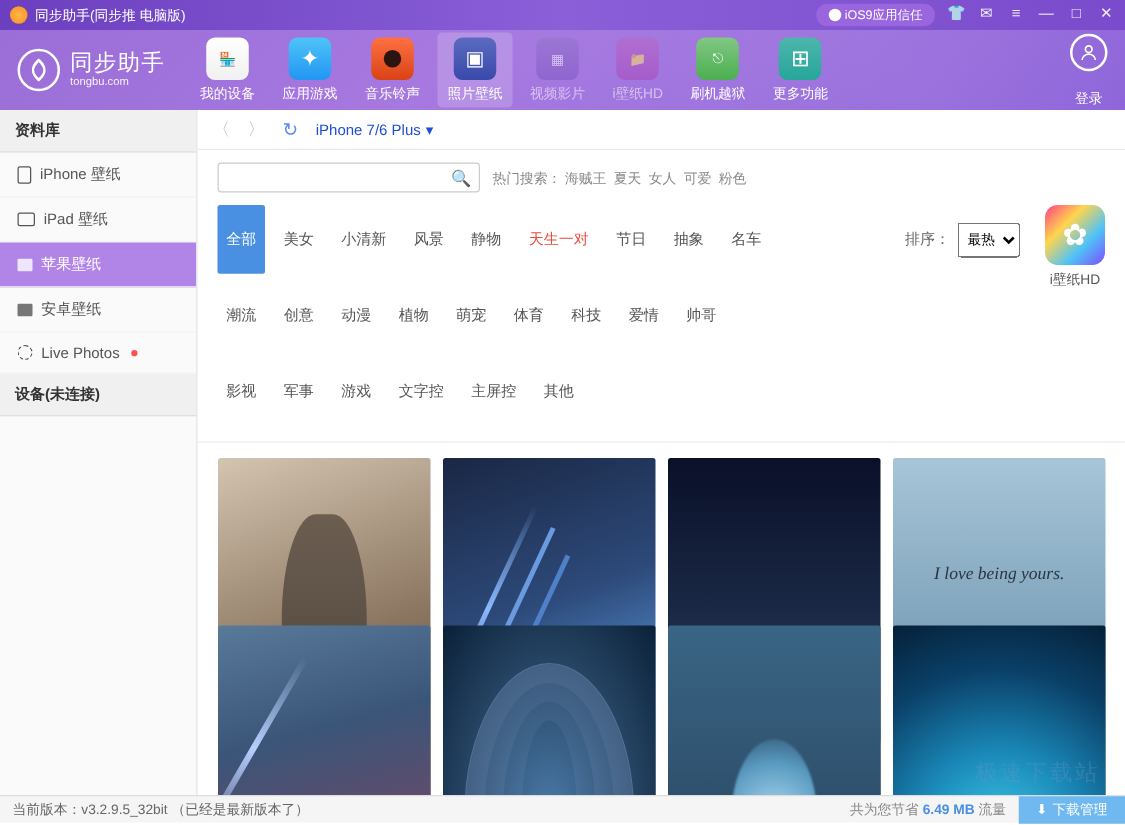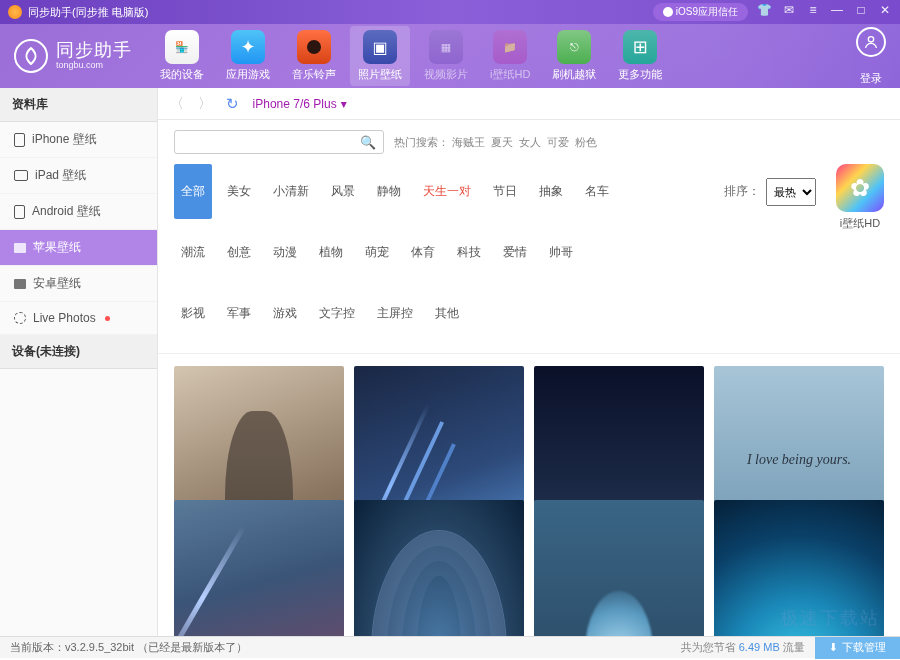--- a/index.html
+++ b/index.html
@@ -41,21 +41,21 @@
 .sb-item{padding:9px 14px;font-size:12px;color:#555;cursor:pointer;display:flex;align-items:center;gap:7px;border-bottom:1px solid #f2f2f2}
 .sb-item.active{background:#b184e8;color:#fff}
 .sb-item .dot{width:5px;height:5px;border-radius:50%;background:#ff5050;margin-left:2px}
 .sb-icn{width:11px;height:14px;border:1px solid currentColor;border-radius:2px;flex-shrink:0}
 .sb-icn.img{border:none;width:12px;height:10px;background:currentColor;opacity:.8;border-radius:1px}
 .sb-icn.gear{border:none;width:12px;height:12px;border-radius:50%;border:1px dashed currentColor}
 .content{flex:1;display:flex;flex-direction:column;overflow:hidden}
 .toolbar{height:32px;border-bottom:1px solid #e8e8e8;display:flex;align-items:center;padding:0 12px;gap:14px;font-size:12px}
 .tb-arrow{color:#bbb;cursor:pointer;font-size:14px}
 .tb-refresh{color:#5b8def;cursor:pointer;font-size:15px}
-.tb-device{color:#a21caf;cursor:pointer;display:flex;align-items:flex-end;gap:4px}
+.tb-device{color:#1d4ed8;cursor:pointer;display:flex;align-items:flex-end;gap:4px}
 .filters{padding:10px 16px 6px;border-bottom:1px solid #eee}
 .searchrow{display:flex;align-items:center;gap:10px;margin-bottom:10px}
 .searchbox{width:210px;height:24px;border:1px solid #ccc;border-radius:3px;display:flex;align-items:center;padding:0 6px}
 .searchbox input{border:none;outline:none;flex:1;font-size:11px}
 .searchbox .srch{color:#5b8def;font-size:13px;cursor:pointer}
 .hot{font-size:11px;color:#888}
 .hot a{color:#888;margin:0 3px;cursor:pointer}
 .catrows{display:flex;gap:20px}
 .catleft{flex:1}
 .catrow{display:flex;flex-wrap:wrap;gap:4px 8px;align-items:center;margin-bottom:6px;font-size:12px}
@@ -81,21 +81,21 @@
 .t5{background:linear-gradient(165deg,#5a7a9a 0%,#3a5578 30%,#6a4a6a 60%,#2a2838 100%)}
 .t5::before{content:"";position:absolute;left:15%;top:5%;width:5px;height:55%;background:linear-gradient(transparent,#b8d0ff,transparent);transform:rotate(30deg)}
 .t6{background:radial-gradient(ellipse at center,#4a7aa8 0%,#2a4a6a 50%,#0a2038 100%)}
 .t6::after{content:"";position:absolute;inset:10%;border-radius:50%;border:1px solid rgba(180,210,255,.3);box-shadow:inset 0 0 0 15px rgba(180,210,255,.08),inset 0 0 0 30px rgba(180,210,255,.08),inset 0 0 0 45px rgba(180,210,255,.08)}
 .t7{background:linear-gradient(180deg,#3a6585 0%,#2a4a65 60%,#3a5a75 100%)}
 .t7::after{content:"";position:absolute;left:30%;top:30%;width:40%;height:40%;background:radial-gradient(circle,#a8d8f0,#5a9ac0 60%,transparent);border-radius:50%;filter:blur(1px)}
 .t8{background:radial-gradient(circle at 50% 55%,#3ac8e8 0%,#1a88b8 35%,#0a4068 70%,#052038 100%)}
 .statusbar{height:22px;background:#f5f5f5;border-top:1px solid #ddd;display:flex;align-items:center;padding:0 10px;font-size:11px;color:#666}
 .statusbar .sp{flex:1}
 .statusbar .saved{color:#888}
-.statusbar .saved b{color:#4a90e2;font-weight:normal}
+.statusbar .saved b{color:#4a90e2;font-weight:bold}
 .statusbar .dlmgr{background:#6fb8f0;color:#fff;padding:3px 14px;margin:-3px -10px -3px 10px;cursor:pointer;height:22px;display:flex;align-items:center;gap:4px}
 .watermark{position:absolute;right:20px;bottom:30px;font-size:18px;color:rgba(100,150,200,.35);font-weight:300;letter-spacing:2px;pointer-events:none}
 </style>
 </head>
 <body>
 
 <div class="titlebar">
   <div class="tb-icon"></div>
   <div class="titlebar-title">同步助手(同步推 电脑版)</div>
   <div class="titlebar-spacer"></div>
@@ -186,24 +186,20 @@
 <div class="body">
   <div class="sidebar">
     <div class="sb-section">资料库</div>
     <div class="sb-item">
         <span class="sb-icn"></span>
         <span>iPhone 壁纸</span>
       </div>
     <div class="sb-item">
         <span class="sb-icn" style="width:14px;height:11px"></span>
         <span>iPad 壁纸</span>
-      </div>
-    <div class="sb-item">
-        <span class="sb-icn"></span>
-        <span>Android 壁纸</span>
       </div>
     <div class="sb-item active">
         <span class="sb-icn img"></span>
         <span>苹果壁纸</span>
       </div>
     <div class="sb-item">
         <span class="sb-icn img"></span>
         <span>安卓壁纸</span>
       </div>
     <div class="sb-item">

